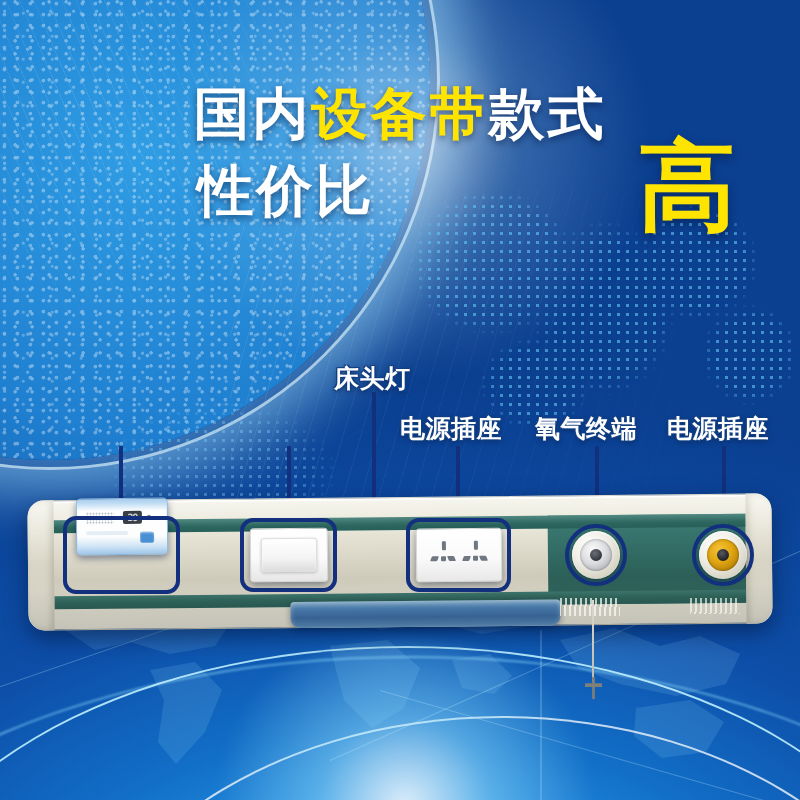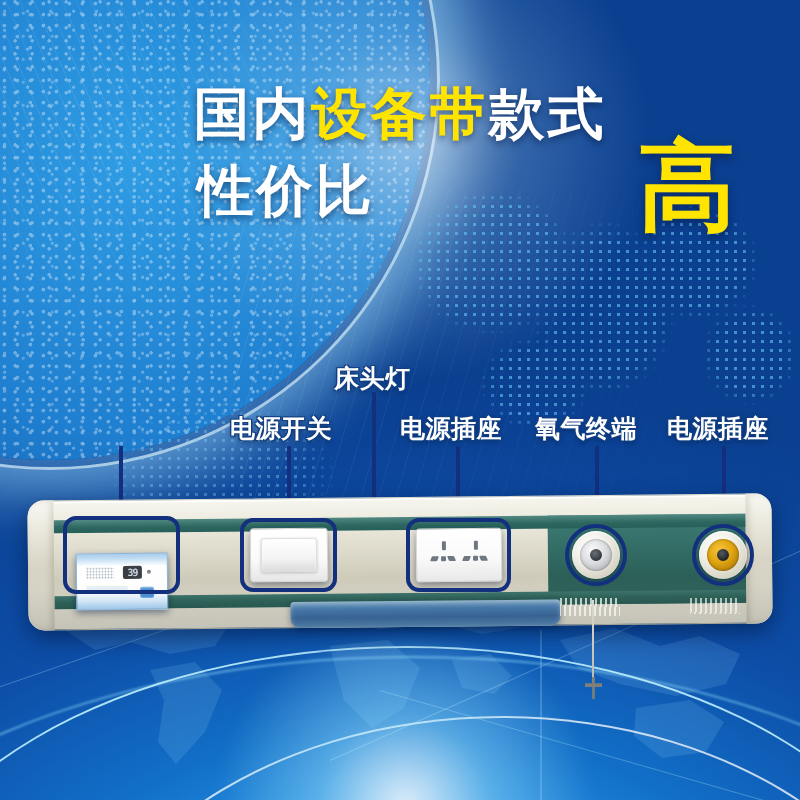--- a/index.html
+++ b/index.html
@@ -174,23 +174,23 @@
   
   .lamp{
     position:absolute;left:262px;width:270px;top:104px;height:26px;
     border-radius:4px 4px 9px 9px;
     background:linear-gradient(180deg,#6fa9d8 0%,#4b85c2 30%,#3a6fae 62%,#5a93cb 100%);
     box-shadow:inset 0 2px 5px rgba(255,255,255,.5), 0 2px 6px rgba(0,20,60,.4);
   }
 
   
   .intercom{
-    position:absolute;left:76px;top:553px;width:90px;height:55px;
+    position:absolute;left:76px;top:498px;width:90px;height:55px;
     transform:rotate(-0.55deg);
-    border-radius:0;
+    border-radius:5px;
     background:linear-gradient(180deg,#a9cdec 0%,#bfdcf3 8%,#ffffff 22%,#fdfdfd 68%,#cfe4f6 86%,#9ec6e8 100%);
     box-shadow:0 3px 7px rgba(0,20,60,.45);
     border:1px solid #8ab5db;
   }
   .ic-grille{
     position:absolute;left:9px;top:13px;width:28px;height:12px;
     background-image:radial-gradient(circle,#9aa7b5 0 .8px,transparent 1.1px);
     background-size:3px 3px;opacity:.9;
   }
   .ic-disp{
@@ -300,21 +300,20 @@
   <div class="xline" style="left:330px;top:760px;width:560px;transform:rotate(-24deg);"></div>
   <div class="xline" style="left:380px;top:690px;width:460px;transform:rotate(16deg);"></div>
   <div class="xline" style="left:540px;top:630px;width:2px;height:170px;transform:rotate(0deg);background:rgba(190,235,255,.22);"></div>
 
   <div class="headline">
     <div class="hl-row1"><span>国内</span><span class="hi">设备带</span><span>款式</span></div>
     <div class="hl-row2">性价比</div>
     <div class="hl-big">高</div>
   </div>
 
-  <div class="lbl" style="left:230px;top:412px;">电源开关</div>
   <div class="lbl" style="left:334px;top:362px;">床头灯</div>
   <div class="lbl" style="left:535px;top:412px;">氧气终端</div>
   <div class="lbl" style="left:400px;top:412px;">电源插座</div>
   <div class="lbl" style="left:667px;top:412px;">电源插座</div>
 
   <div class="leader" style="left:119px;top:446px;height:90px;"></div>
   <div class="leader" style="left:287px;top:446px;height:90px;"></div>
   <div class="leader" style="left:372px;top:392px;height:232px;"></div>
   <div class="leader" style="left:456px;top:446px;height:90px;"></div>
   <div class="leader" style="left:595px;top:446px;height:96px;"></div>

